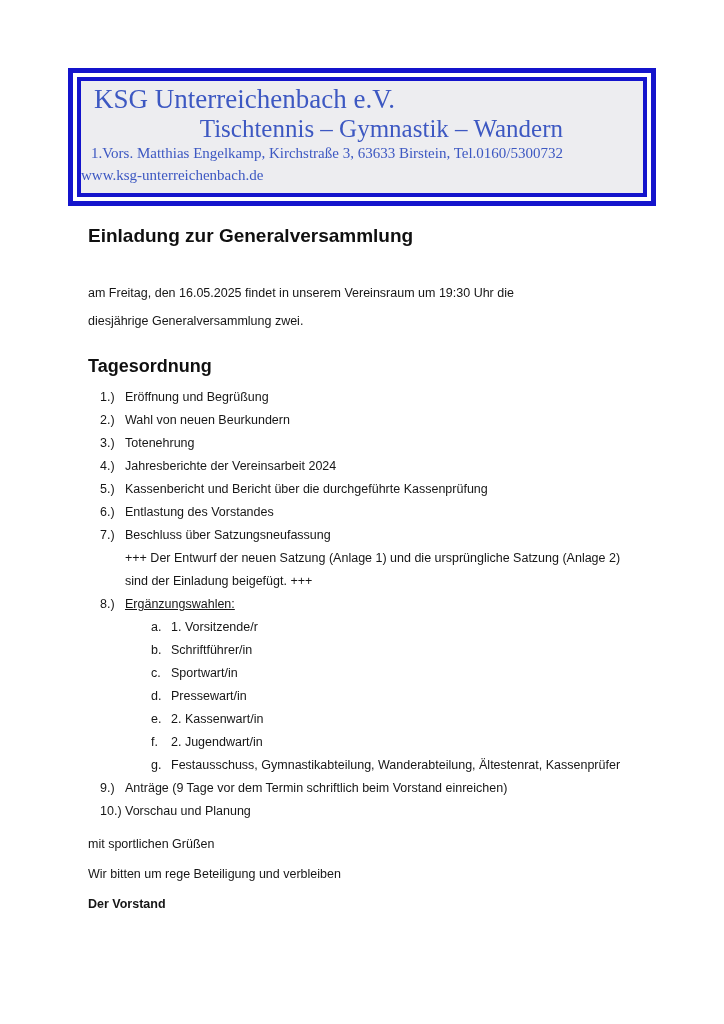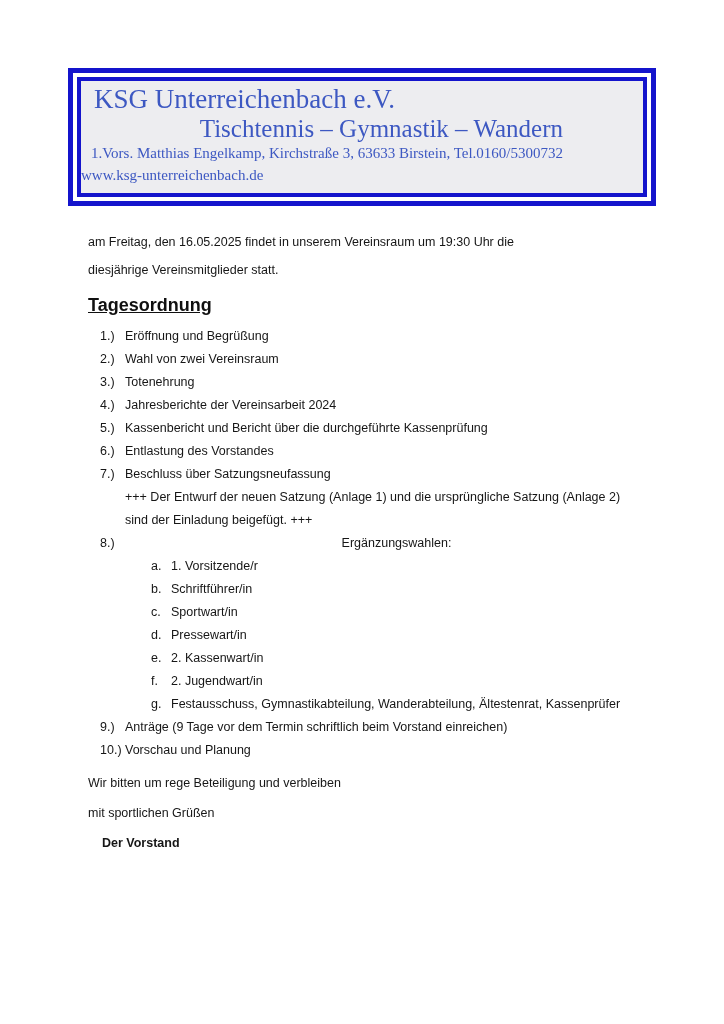--- a/index.html
+++ b/index.html
@@ -35,69 +35,70 @@
   .h-pad{padding-right:80px;}
   .h-sub{font-size:25px;line-height:27px;text-align:right;}
   .h-contact{font-size:15px;line-height:23px;text-align:right;}
   .h-web{font-size:15px;line-height:21px;}
 
   
   .content{position:absolute;left:88px;top:196px;width:580px;}
   .doc-title{font-size:19px;line-height:23px;font-weight:bold;margin-top:28px;color:#101010;}
   .intro{margin-top:32px;}
   .intro div{font-size:12.5px;line-height:28px;}
-  .agenda-heading{font-size:18px;line-height:22px;font-weight:bold;text-decoration:underline;margin-top:10px;color:#101010;}
+  .agenda-heading{font-size:18px;line-height:22px;font-weight:bold;margin-top:20px;color:#101010;}
   .agenda-list{margin-top:9px;margin-left:12px;font-size:12.5px;line-height:23px;}
   .agenda-row{display:flex;}
   .num{flex:0 0 25px;}
   .agenda-body{flex:1;}
-  .u{text-align:center;}
+  .u{text-decoration:underline;}
   .sub-list{margin-left:26px;}
   .sub-row{display:flex;}
   .letter{flex:0 0 20px;}
   .closing{margin-top:13px;}
   .closing .c-line{font-size:12.5px;line-height:16px;margin-bottom:14px;}
-  .signature{font-size:12.5px;line-height:16px;font-weight:bold;margin-left:14px;}
+  .signature{font-size:12.5px;line-height:16px;font-weight:bold;}
 </style>
 </head>
 <body>
 
 <div class="page">
 
   <div class="header-outer">
     <div class="header-inner">
       <div class="h-org">KSG Unterreichenbach e.V.</div>
       <div class="h-pad">
         <div class="h-sub">Tischtennis – Gymnastik – Wandern</div>
         <div class="h-contact">1.Vors. Matthias Engelkamp, Kirchstraße 3, 63633 Birstein, Tel.0160/5300732</div>
         <div class="h-web">www.ksg-unterreichenbach.de</div>
       </div>
     </div>
   </div>
 
   <div class="content">
+    <div class="doc-title">Einladung zur Generalversammlung</div>
 
     <div class="intro">
       <div>am Freitag, den 16.05.2025 findet in unserem Vereinsraum um 19:30 Uhr die</div>
-      <div>diesjährige Vereinsmitglieder statt.</div>
+      <div>diesjährige Generalversammlung zwei.</div>
     </div>
 
     <div class="agenda-heading">Tagesordnung</div>
 
     <div class="agenda-list">
         <div class="agenda-row">
           <span class="num">1.)</span>
           <div class="agenda-body">
             <div class="agenda-text">Eröffnung und Begrüßung</div>
           </div>
         </div>
         <div class="agenda-row">
           <span class="num">2.)</span>
           <div class="agenda-body">
-            <div class="agenda-text">Wahl von zwei Vereinsraum</div>
+            <div class="agenda-text">Wahl von neuen Beurkundern</div>
           </div>
         </div>
         <div class="agenda-row">
           <span class="num">3.)</span>
           <div class="agenda-body">
             <div class="agenda-text">Totenehrung</div>
           </div>
         </div>
         <div class="agenda-row">
           <span class="num">4.)</span>
@@ -169,19 +170,19 @@
         </div>
         <div class="agenda-row">
           <span class="num">10.)</span>
           <div class="agenda-body">
             <div class="agenda-text">Vorschau und Planung</div>
           </div>
         </div>
       </div>
 
     <div class="closing">
+      <div class="c-line">mit sportlichen Grüßen</div>
       <div class="c-line">Wir bitten um rege Beteiligung und verbleiben</div>
-      <div class="c-line">mit sportlichen Grüßen</div>
       <div class="signature">Der Vorstand</div>
     </div>
   </div>
 
 </div>
 
 </body></html>

